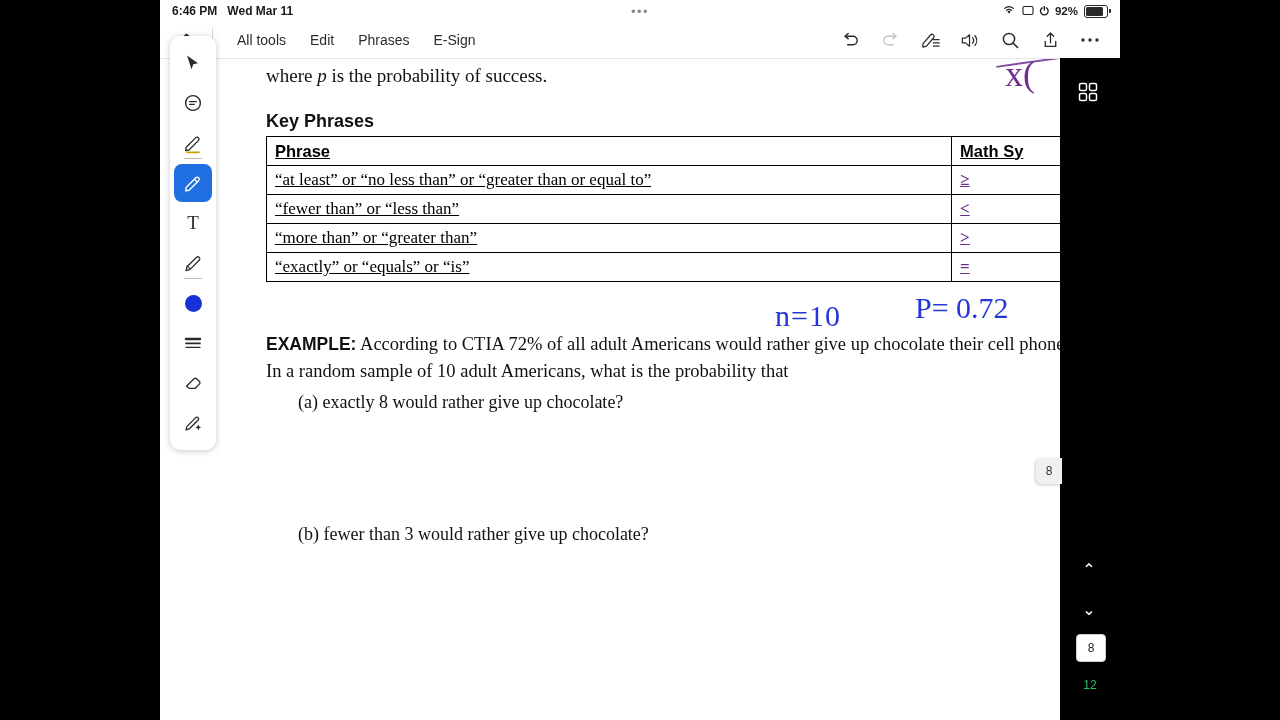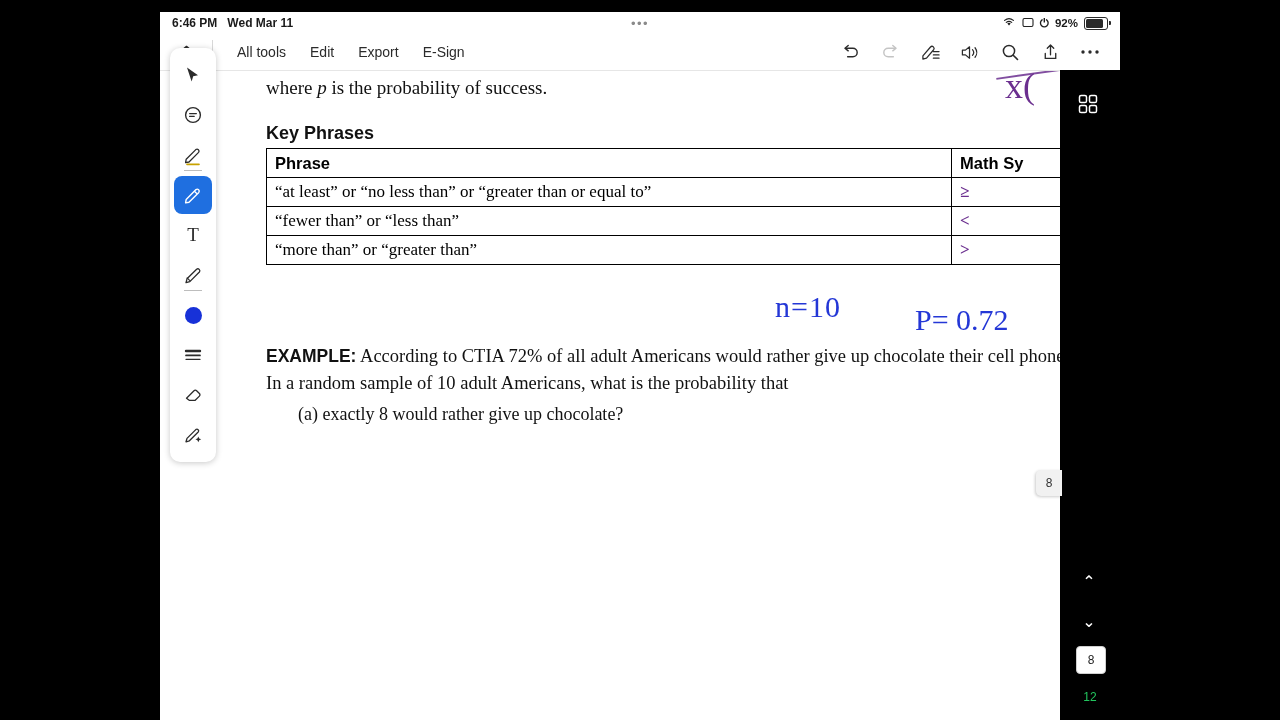--- a/index.html
+++ b/index.html
@@ -9,21 +9,20 @@
     width: 1280px;
     height: 720px;
     overflow: hidden;
     font-family: "Liberation Sans", sans-serif;
   }
   #screen {
     position: relative;
     width: 1280px;
     height: 563px;
     background: #000000;
-    margin-top: 12px;
   }
   
   #app {
     position: absolute;
     left: 160px;
     top: 0;
     width: 960px;
     height: 720px;
     background: #ffffff;
     overflow: hidden;
@@ -164,20 +163,21 @@
     width: 800px;
     border-collapse: collapse;
     font-family: "Liberation Serif", serif;
   }
   table.kp td, table.kp th {
     border: 1px solid #000;
     padding: 4px 8px;
     font-size: 17px;
     text-align: left;
     height: 20px;
+    text-decoration: underline;
   }
   table.kp th {
     font-weight: bold;
     font-family: "Liberation Sans", sans-serif;
     font-size: 16.5px;
   }
   table.kp .c1 { width: 700px; }
   table.kp .c2 { width: 100px; }
   .sym {
     color: #6b2f8f;
@@ -196,21 +196,21 @@
   .qb { left: 138px; top: 465px; font-size: 18px; }
   .qc { left: 138px; top: 602px; font-size: 18px; }
   
   .ink {
     position: absolute;
     color: #2437d6;
     font-family: "Liberation Serif", serif;
     pointer-events: none;
   }
   .ink-n {
-    left: 615px; top: 219px;
+    left: 615px; top: 240px;
     font-size: 30px;
     letter-spacing: 1px;
   }
   .ink-p {
     left: 755px; top: 232px;
     font-size: 30px;
   }
   .ink-eq {
     left: 165px; top: 338px;
     font-size: 34px;
@@ -364,21 +364,21 @@
     <div class="toolbar">
       <div class="tb-left">
         <div class="icon-btn">
           <svg width="19" height="19" viewBox="0 0 20 20" aria-hidden="true">
             <path d="M3 9.2L10 3.5l7 5.7V17a.8.8 0 0 1-.8.8h-4V12H7.8v5.8h-4A.8.8 0 0 1 3 17V9.2z" fill="none" stroke="#2b2b2b" stroke-width="1.3" stroke-linejoin="round"></path>
           </svg>
         </div>
         <div class="tb-sep"></div>
         <div class="tb-item">All tools</div>
         <div class="tb-item">Edit</div>
-        <div class="tb-item">Export</div>
+        <div class="tb-item">Phrases</div>
         <div class="tb-item">E-Sign</div>
       </div>
       <div class="tb-right">
         <div class="icon-btn">
           <svg width="21" height="18" viewBox="0 0 22 18" aria-hidden="true">
             <path d="M6 5H13.5a4.5 4.5 0 0 1 0 9H8" stroke="#2b2b2b" stroke-width="1.5" fill="none" stroke-linecap="round"></path>
             <path d="M8.6 2.2L5.2 5l3.4 2.8" stroke="#2b2b2b" stroke-width="1.5" fill="none" stroke-linecap="round" stroke-linejoin="round"></path>
           </svg>
         </div>
         <div class="icon-btn disabled">
@@ -441,28 +441,33 @@
             <td class="sym">≥</td>
           </tr>
           <tr>
             <td>“fewer than” or “less than”</td>
             <td class="sym">&lt;</td>
           </tr>
           <tr>
             <td>“more than” or “greater than”</td>
             <td class="sym">&gt;</td>
           </tr>
+          <tr>
+            <td>“exactly” or “equals” or “is”</td>
+            <td class="sym">=</td>
+          </tr>
         </tbody>
           </table>
 
         <div class="doc-text example">
           <b>EXAMPLE:</b><span> According to CTIA 72% of all adult Americans would rather give up chocolate their cell phone. In a random sample of 10 adult Americans, what is the probability that</span>
         </div>
 
         <div class="doc-text qa">(a)  exactly 8 would rather give up chocolate?</div>
+        <div class="doc-text qb">(b)  fewer than 3 would rather give up chocolate?</div>
 
         <div class="ink ink-n">n=10</div>
         <div class="ink ink-p">P= 0.72</div>
 
 
         <div class="ink-line"></div>
         <div class="ink-scribble">x(</div>
       </div>
     </div>
 

